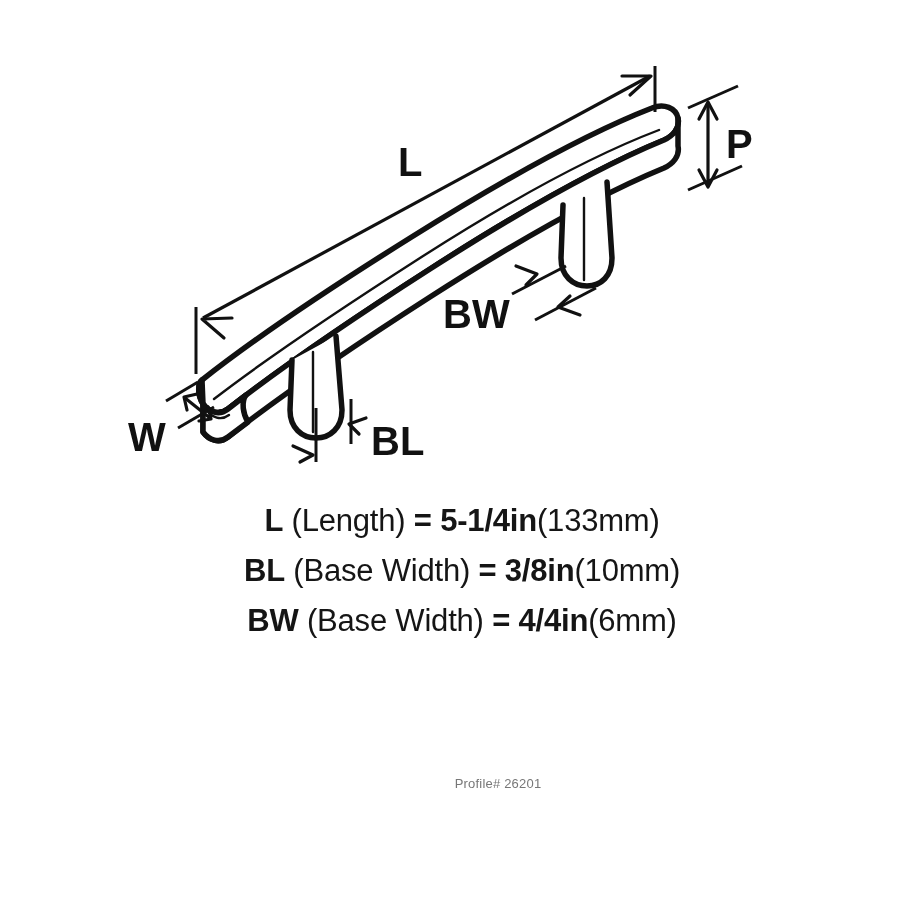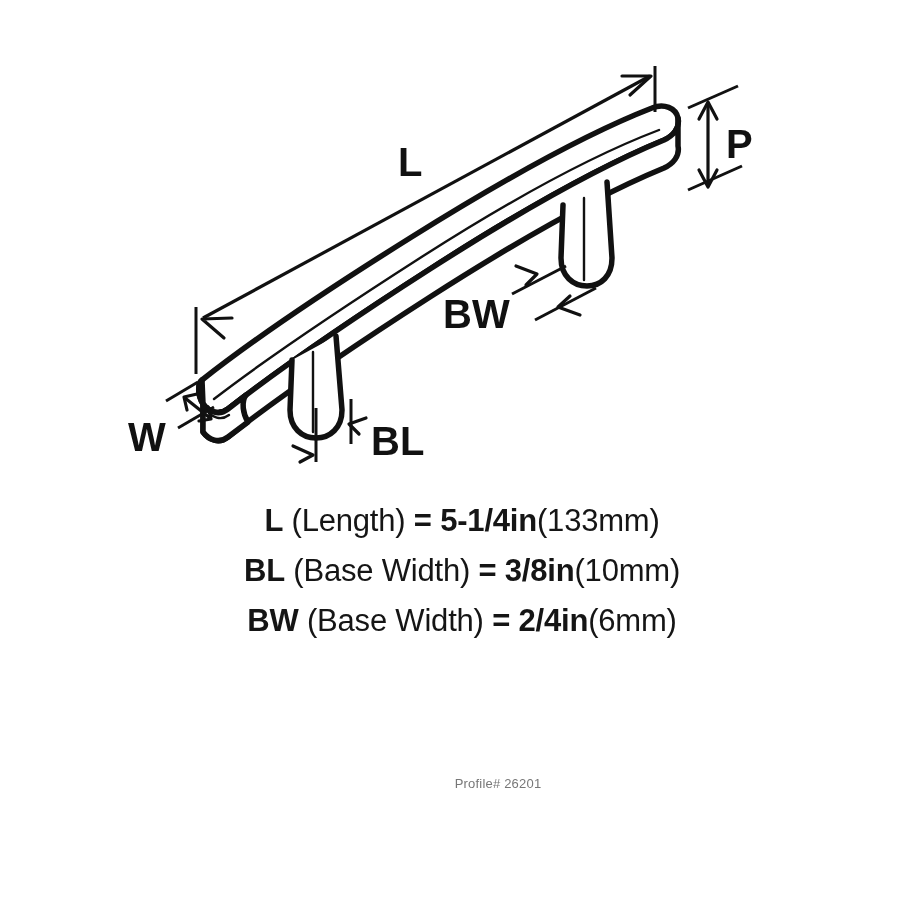--- a/index.html
+++ b/index.html
@@ -236,20 +236,20 @@
       <span class="spec-sym">L</span><span class="spec-name"> (Length) </span><span class="spec-eq">= </span><span class="spec-val">5-1/4in</span><span class="spec-metric">(133mm)</span>
     </div>
 
 
 
     <div class="spec-row">
       <span class="spec-sym">BL</span><span class="spec-name"> (Base Width) </span><span class="spec-eq">= </span><span class="spec-val">3/8in</span><span class="spec-metric">(10mm)</span>
     </div>
 
     <div class="spec-row">
-      <span class="spec-sym">BW</span><span class="spec-name"> (Base Width) </span><span class="spec-eq">= </span><span class="spec-val">2/4in</span><span class="spec-metric">(6mm)</span>
+      <span class="spec-sym">BW</span><span class="spec-name"> (Base Width) </span><span class="spec-eq">= </span><span class="spec-val">4/4in</span><span class="spec-metric">(6mm)</span>
     </div>
 
   </div>
 
   <div id="profile-line">Profile# 26201</div>
 
 </div>
 
 </body></html>

